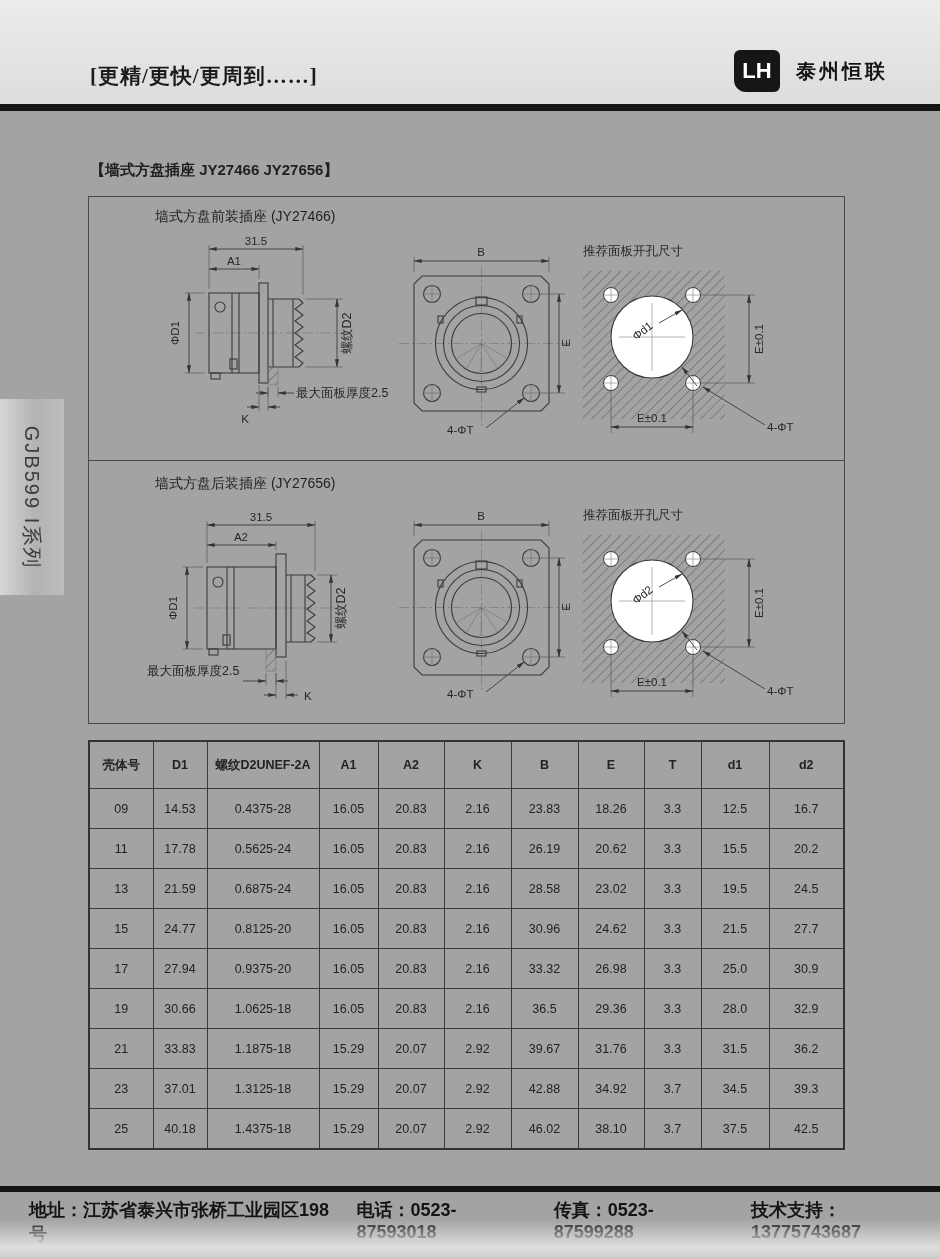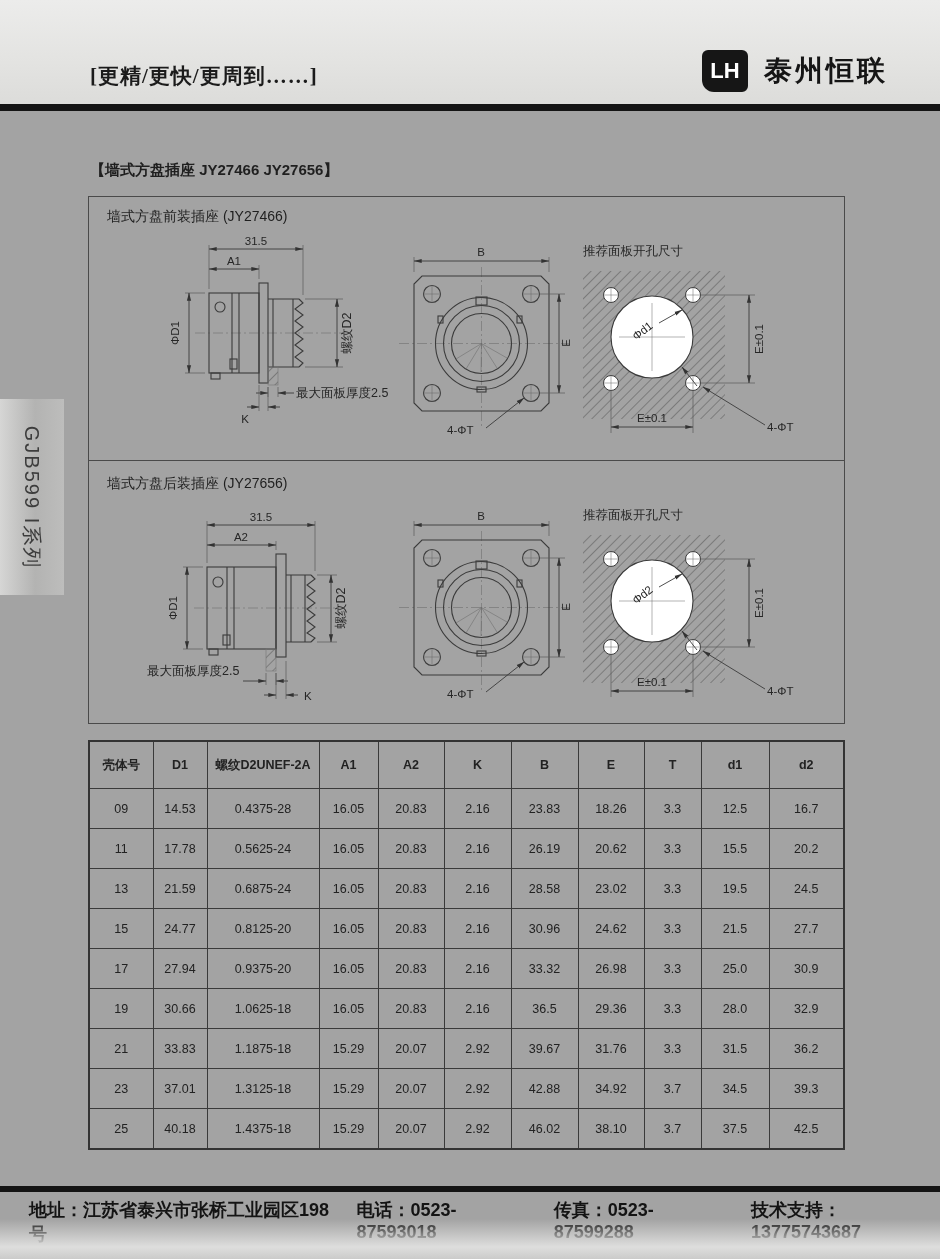--- a/index.html
+++ b/index.html
@@ -8,39 +8,39 @@
 
   
   .header { position:absolute; left:0; top:0; width:940px; height:104px;
             background:linear-gradient(180deg,#ececeb 0%,#e3e3e1 60%,#dcdcda 100%); }
   .slogan { position:absolute; left:90px; top:62px; font-family:"Liberation Serif", serif;
             font-weight:bold; font-size:21px; letter-spacing:1px; color:#1b1b1b; }
   .logo { position:absolute; right:52px; top:50px; display:flex; align-items:center; gap:16px; }
   .monogram { width:46px; height:42px; background:#161616; border-radius:6px 6px 6px 12px;
               color:#fff; font-weight:bold; font-size:22px; display:flex; align-items:center;
               justify-content:center; letter-spacing:0px; }
-  .brand { font-size:28px; font-weight:bold; color:#151515; letter-spacing:3px; }
+  .brand { font-size:20px; font-weight:bold; color:#151515; letter-spacing:3px; }
   .header-rule { position:absolute; left:0; top:104px; width:940px; height:7px; background:#141414; }
 
   
   .side-tab { position:absolute; left:0; top:399px; width:64px; height:196px;
               background:linear-gradient(90deg,#d6d6d5 0%,#b3b3b2 55%,#bdbdbc 100%);
               display:flex; align-items:center; justify-content:center; }
   .side-tab span { transform:rotate(90deg); white-space:nowrap; font-size:20px;
                    color:#3c3c3c; letter-spacing:2px; }
 
   
   .page-title { position:absolute; left:90px; top:161px; font-size:15px; font-weight:bold; color:#1f1f1f; }
 
   
   .draw-box { position:absolute; left:88px; top:196px; width:755px; height:526px;
               border:1px solid #4a4a4a; }
   .sec-divider { position:absolute; left:0; top:263px; width:100%; height:0;
                  border-top:1px solid #4a4a4a; }
-  .sec-title { position:absolute; font-size:14px; color:#1f1f1f; }
+  .sec-title { position:absolute; font-size:14px; color:#1f1f1f;margin-left:48px; }
   .sec-title.s1 { left:18px; top:11px; }
   .sec-title.s2 { left:18px; top:278px; }
   .drw { position:absolute; }
 
   
   .ln  { fill:none; stroke:#3b3b3b; stroke-width:1.1; }
   .xl  { fill:none; stroke:#5a5a5a; stroke-width:0.7; }
   .dim { fill:none; stroke:#3b3b3b; stroke-width:0.9; }
   .cl  { fill:none; stroke:#777;    stroke-width:0.7; stroke-dasharray:10 3 2 3; }
   .hx  { fill:none; stroke:#666;    stroke-width:0.5; }

